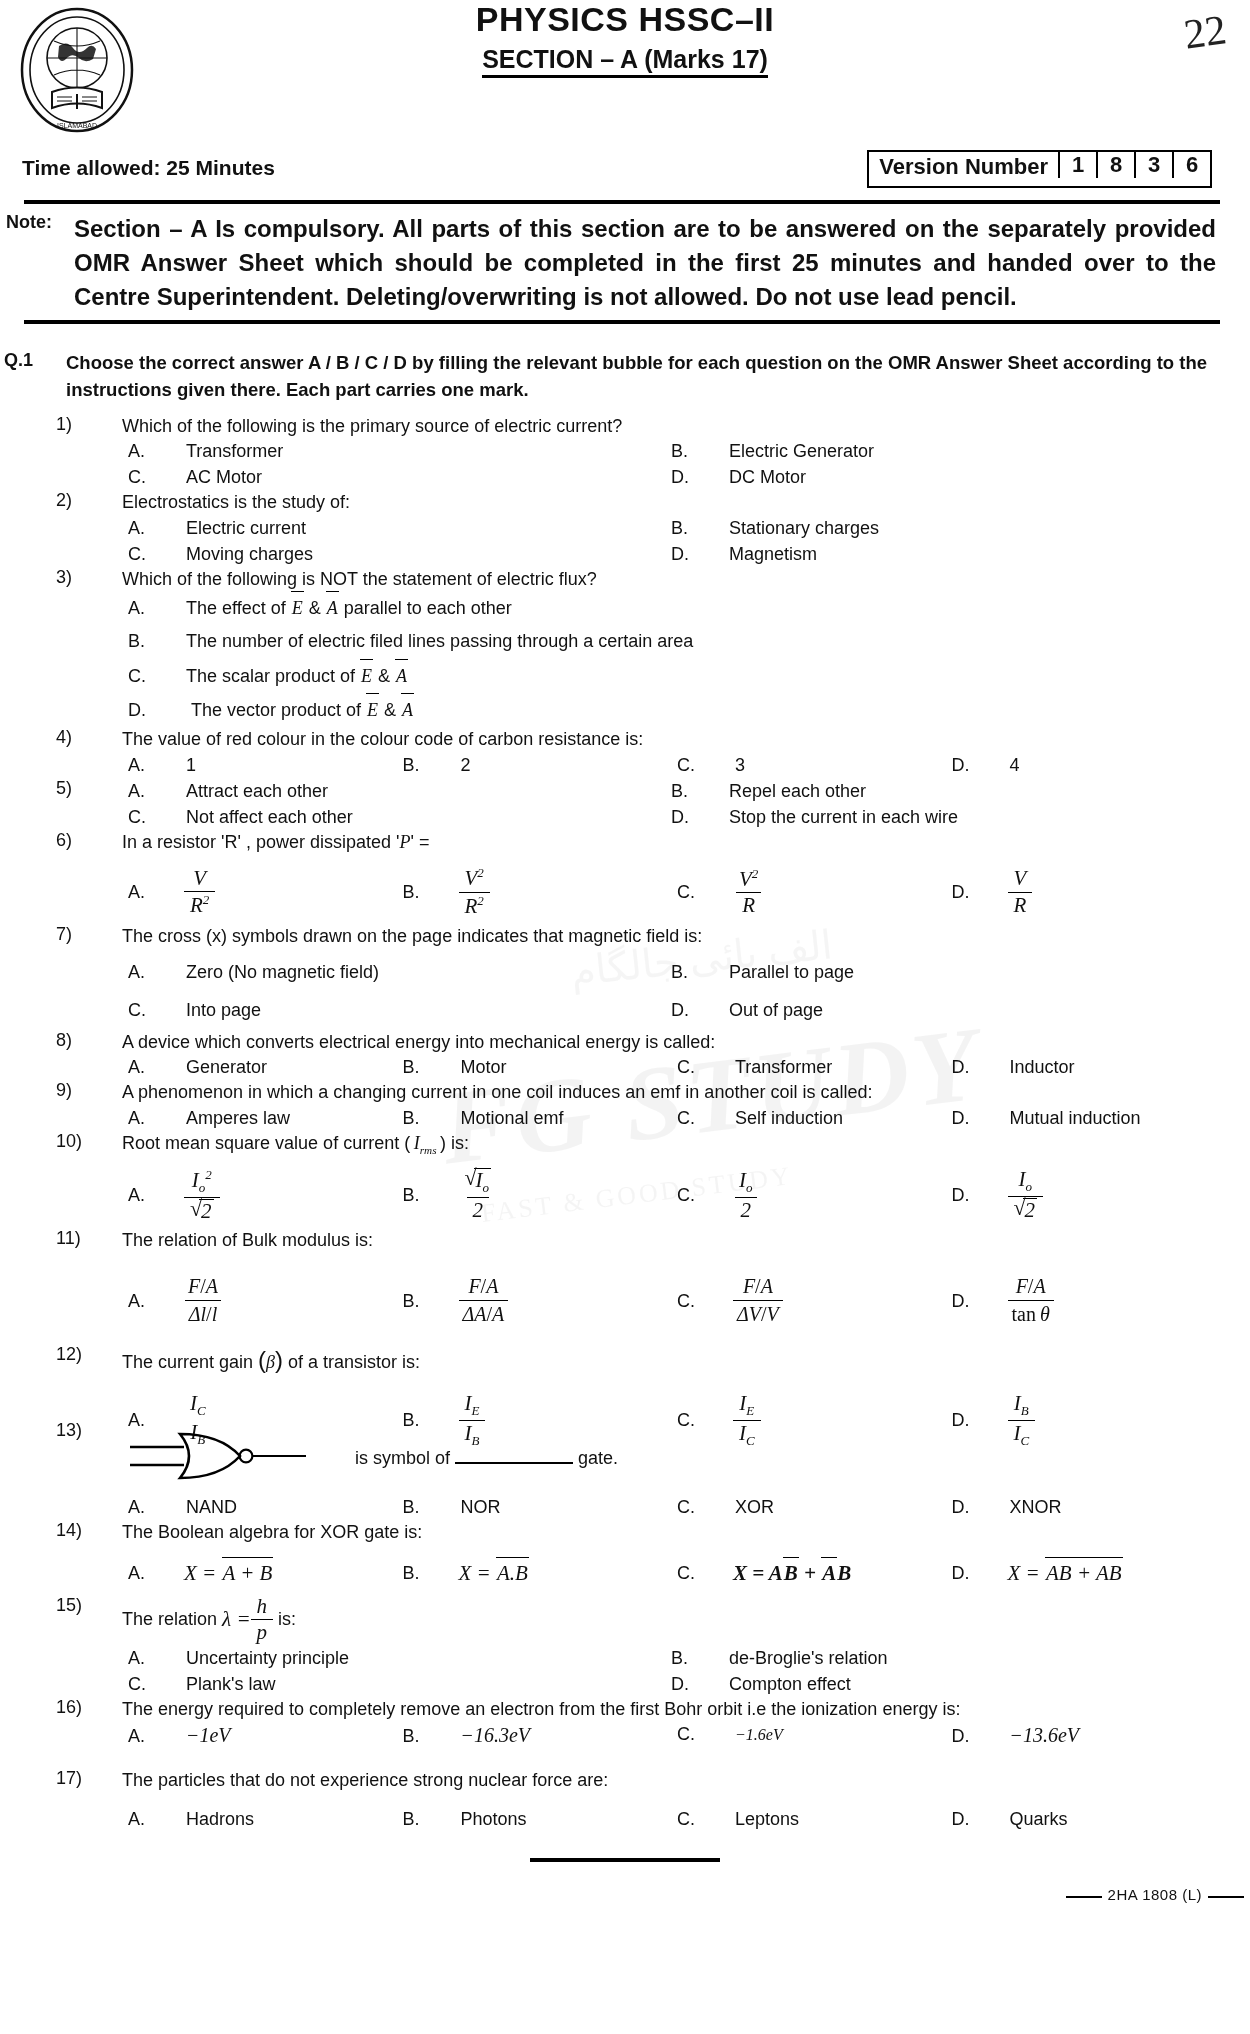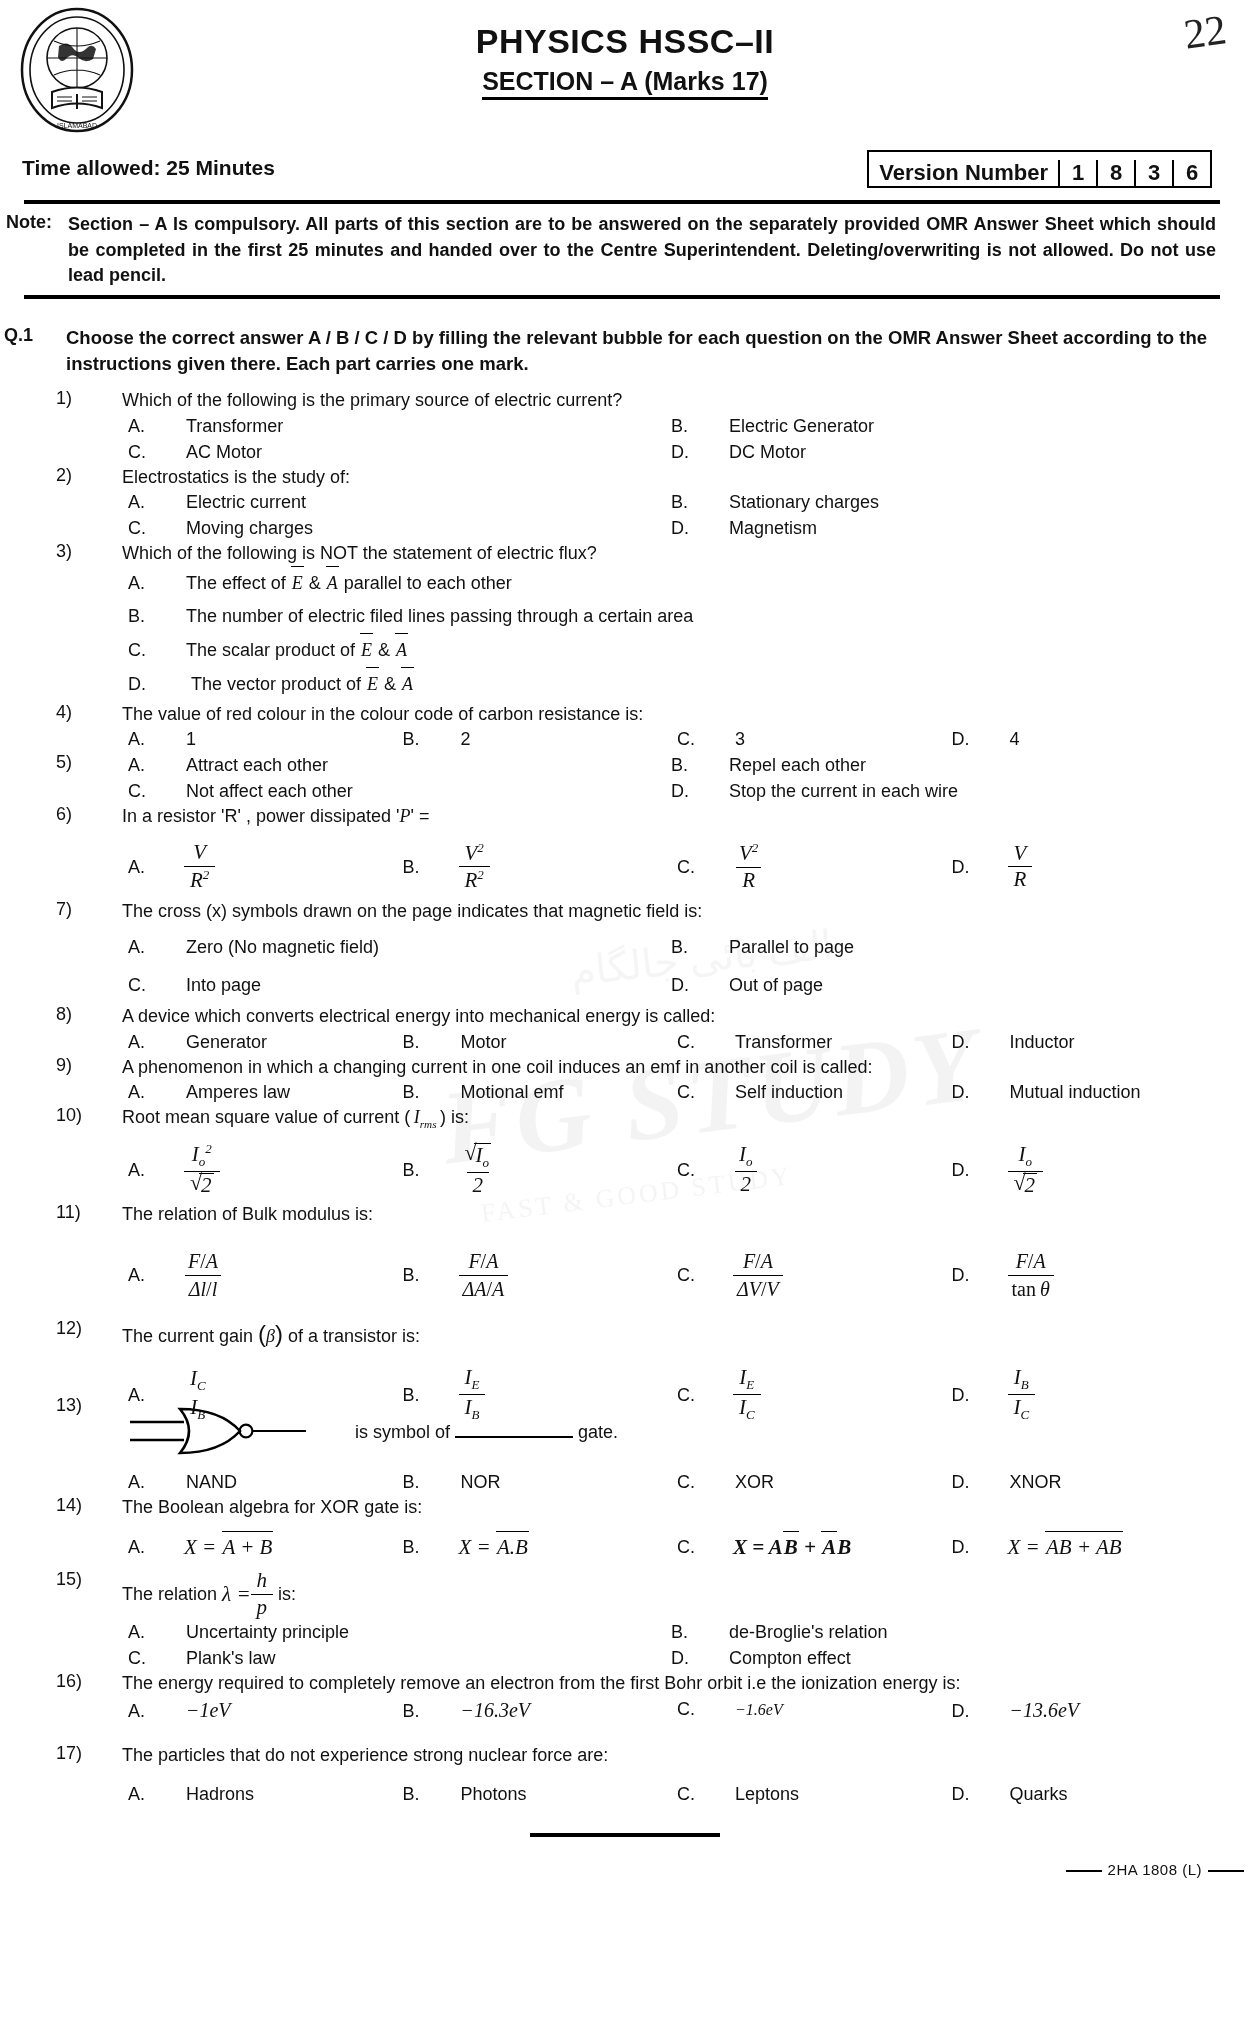--- a/index.html
+++ b/index.html
@@ -49,21 +49,21 @@
   }
 
   .content { position:relative; z-index:2; }
 
   
   .hdr { position:relative; height:152px; }
   .logo {
     position:absolute; left:14px; top:6px;
     width:126px; height:128px;
   }
-  .title-block { text-align:center; padding-top:22px; }
+  .title-block { text-align:center; }
   .main-title {
     font-size:34px; font-weight:bold; letter-spacing:.5px;
     font-family:"Liberation Sans", sans-serif;
   }
   .sub-title {
     font-size:25px; font-weight:bold; margin-top:6px;
     display:inline-block;
     border-bottom:3px solid #000;
     padding-bottom:1px;
   }
@@ -75,21 +75,21 @@
   }
 
   
   .rowline { position:relative; height:40px; margin-top:4px;margin-left:16px; }
   .time-allowed {
     position:absolute; left:6px; top:0;
     font-size:21px; font-weight:bold;
   }
   .version-box {
     position:absolute; right:38px; top:-6px;
-    display:flex; align-items:flex-end;
+    display:flex; align-items:flex-start;
     border:2px solid #000;
     height:34px;
   }
   .version-label {
     padding:2px 10px 0 10px;
     font-size:22px; font-weight:bold;
     display:flex; align-items:center;
   }
   .vcell {
     width:36px;
@@ -111,22 +111,23 @@
 
   
   .note {
     display:flex; margin:8px 34px 0 4px;
   }
   .note-lbl {
     width:62px; flex:none;
     font-size:18px; font-weight:bold; padding-left:2px;
   }
   .note-body {
-    font-size:18px; font-weight:bold; line-height:1.42;
+    font-size:24px; font-weight:bold; line-height:1.42;
     text-align:justify;
+    margin-left:6px;
   }
 
   
   .qinstr {
     display:flex; margin:26px 36px 0 4px;
   }
   .qinstr-lbl { width:62px; flex:none; font-size:18px; font-weight:bold;}
   .qinstr-body { font-size:18.5px; font-weight:bold; line-height:1.45; }
 
   

